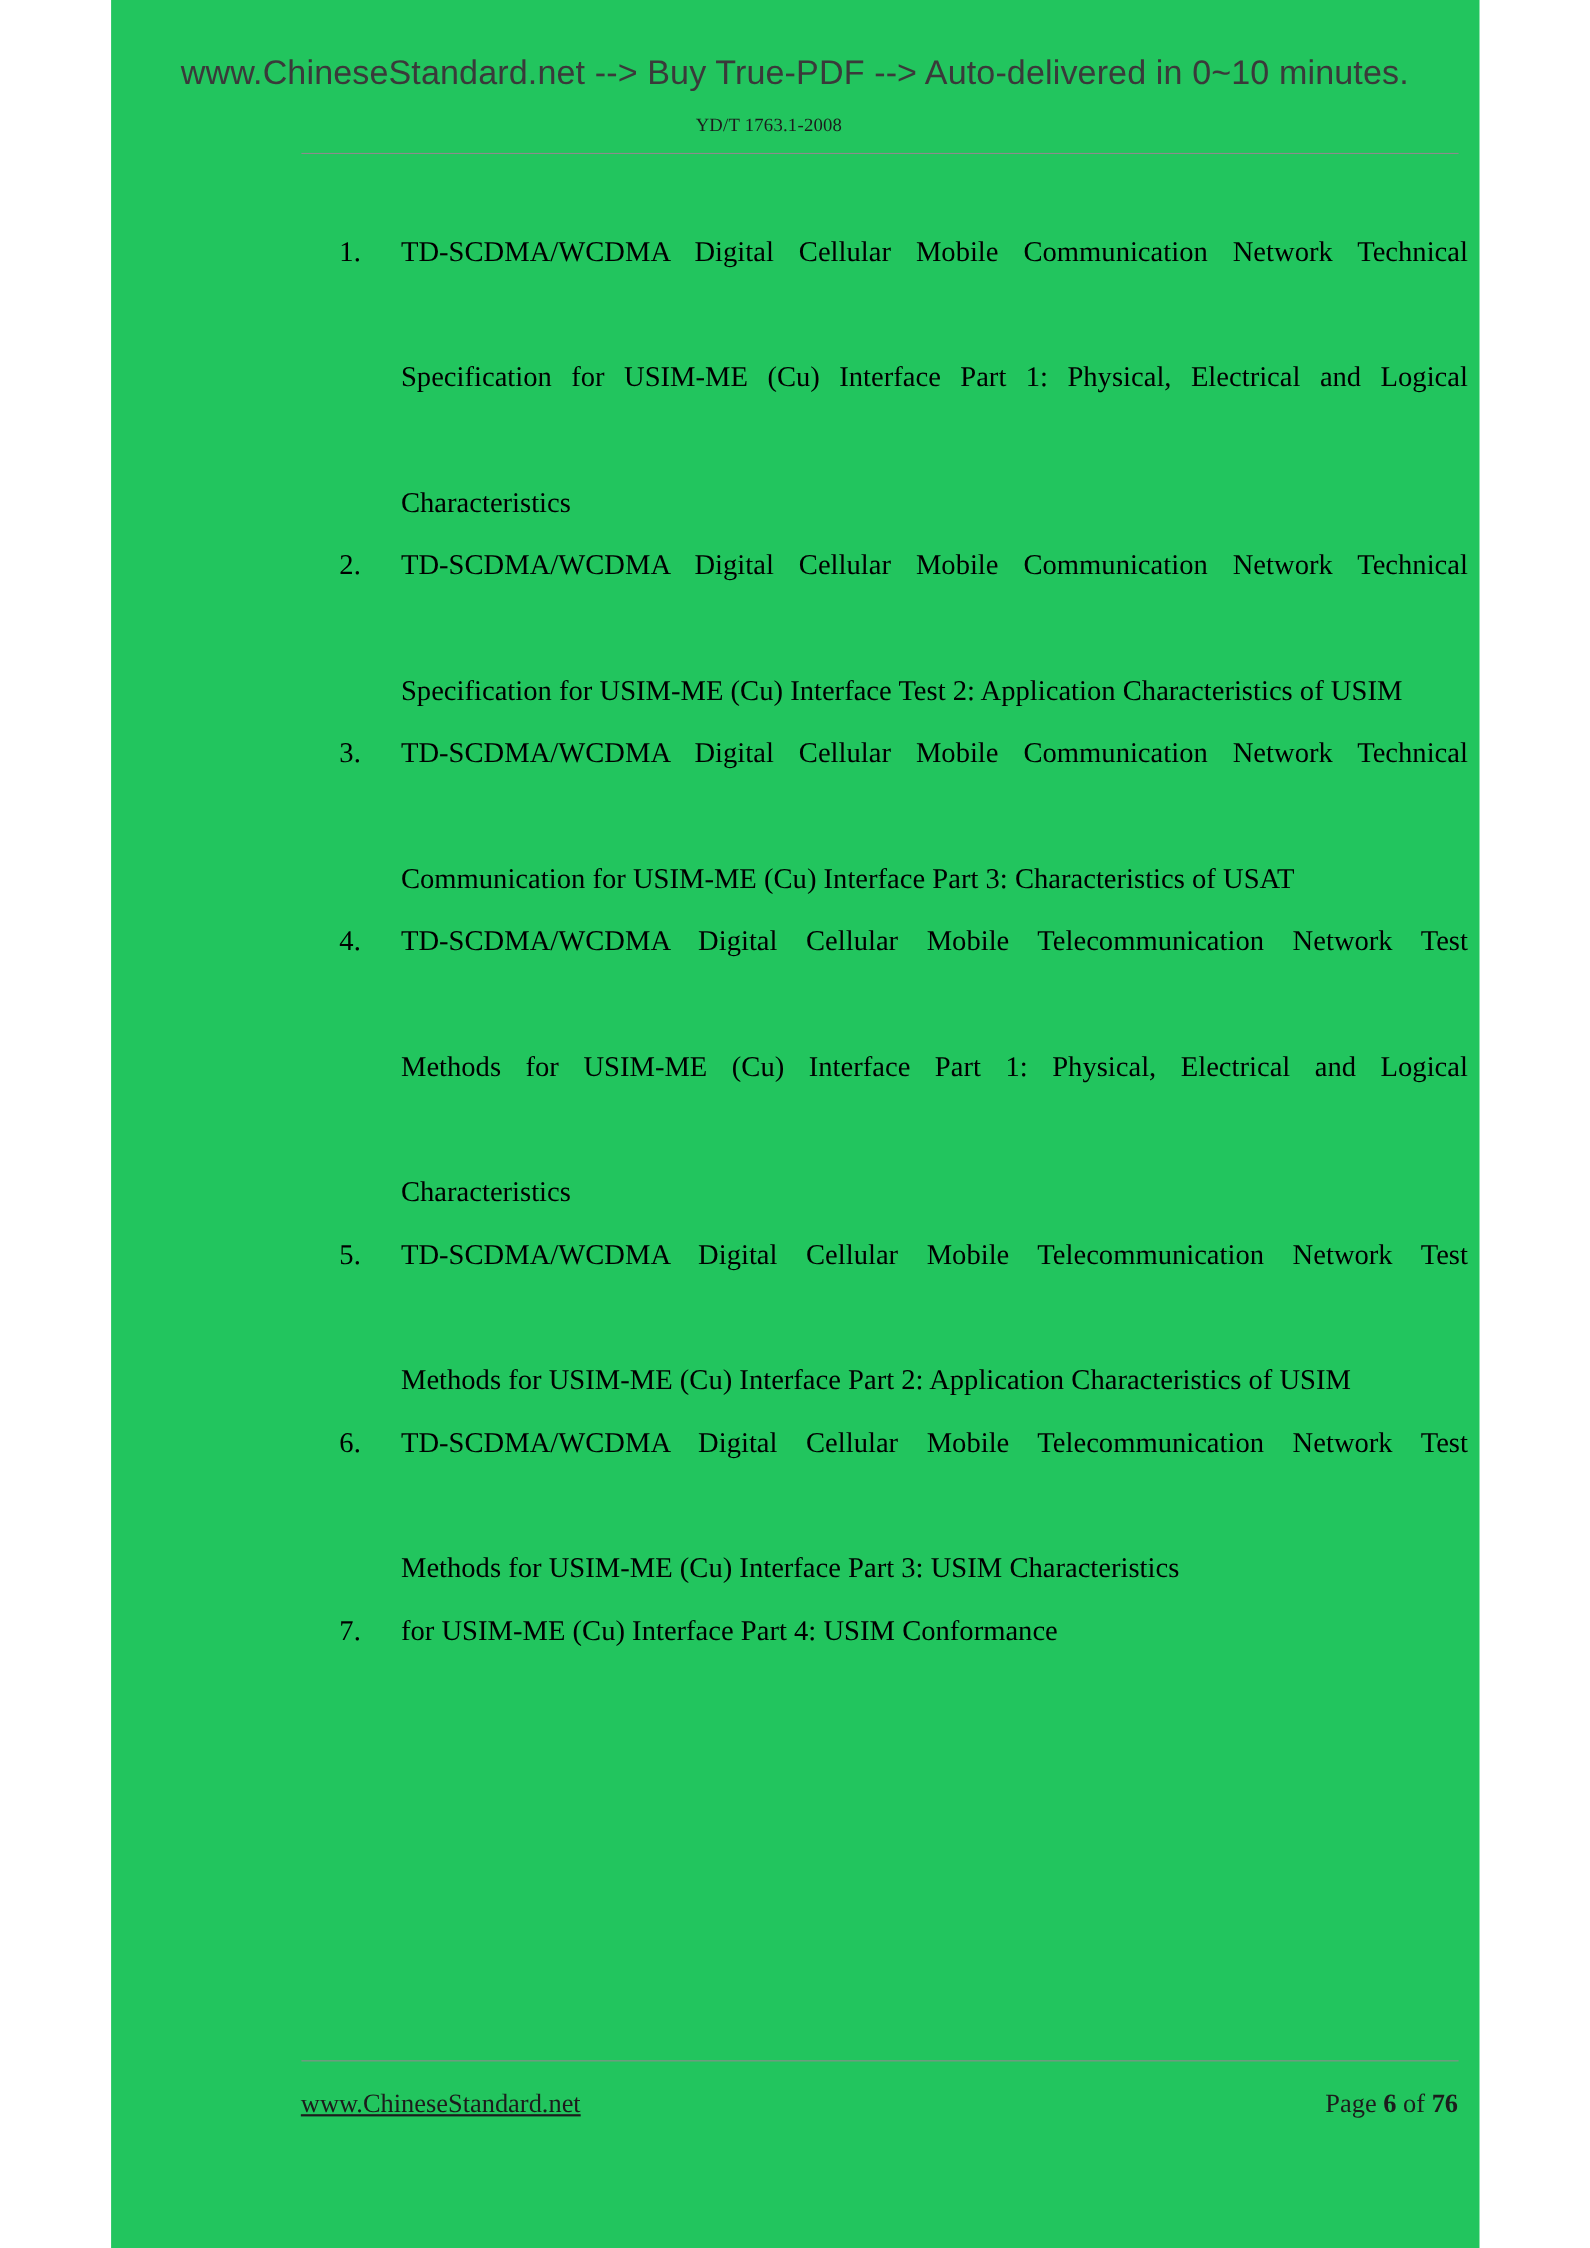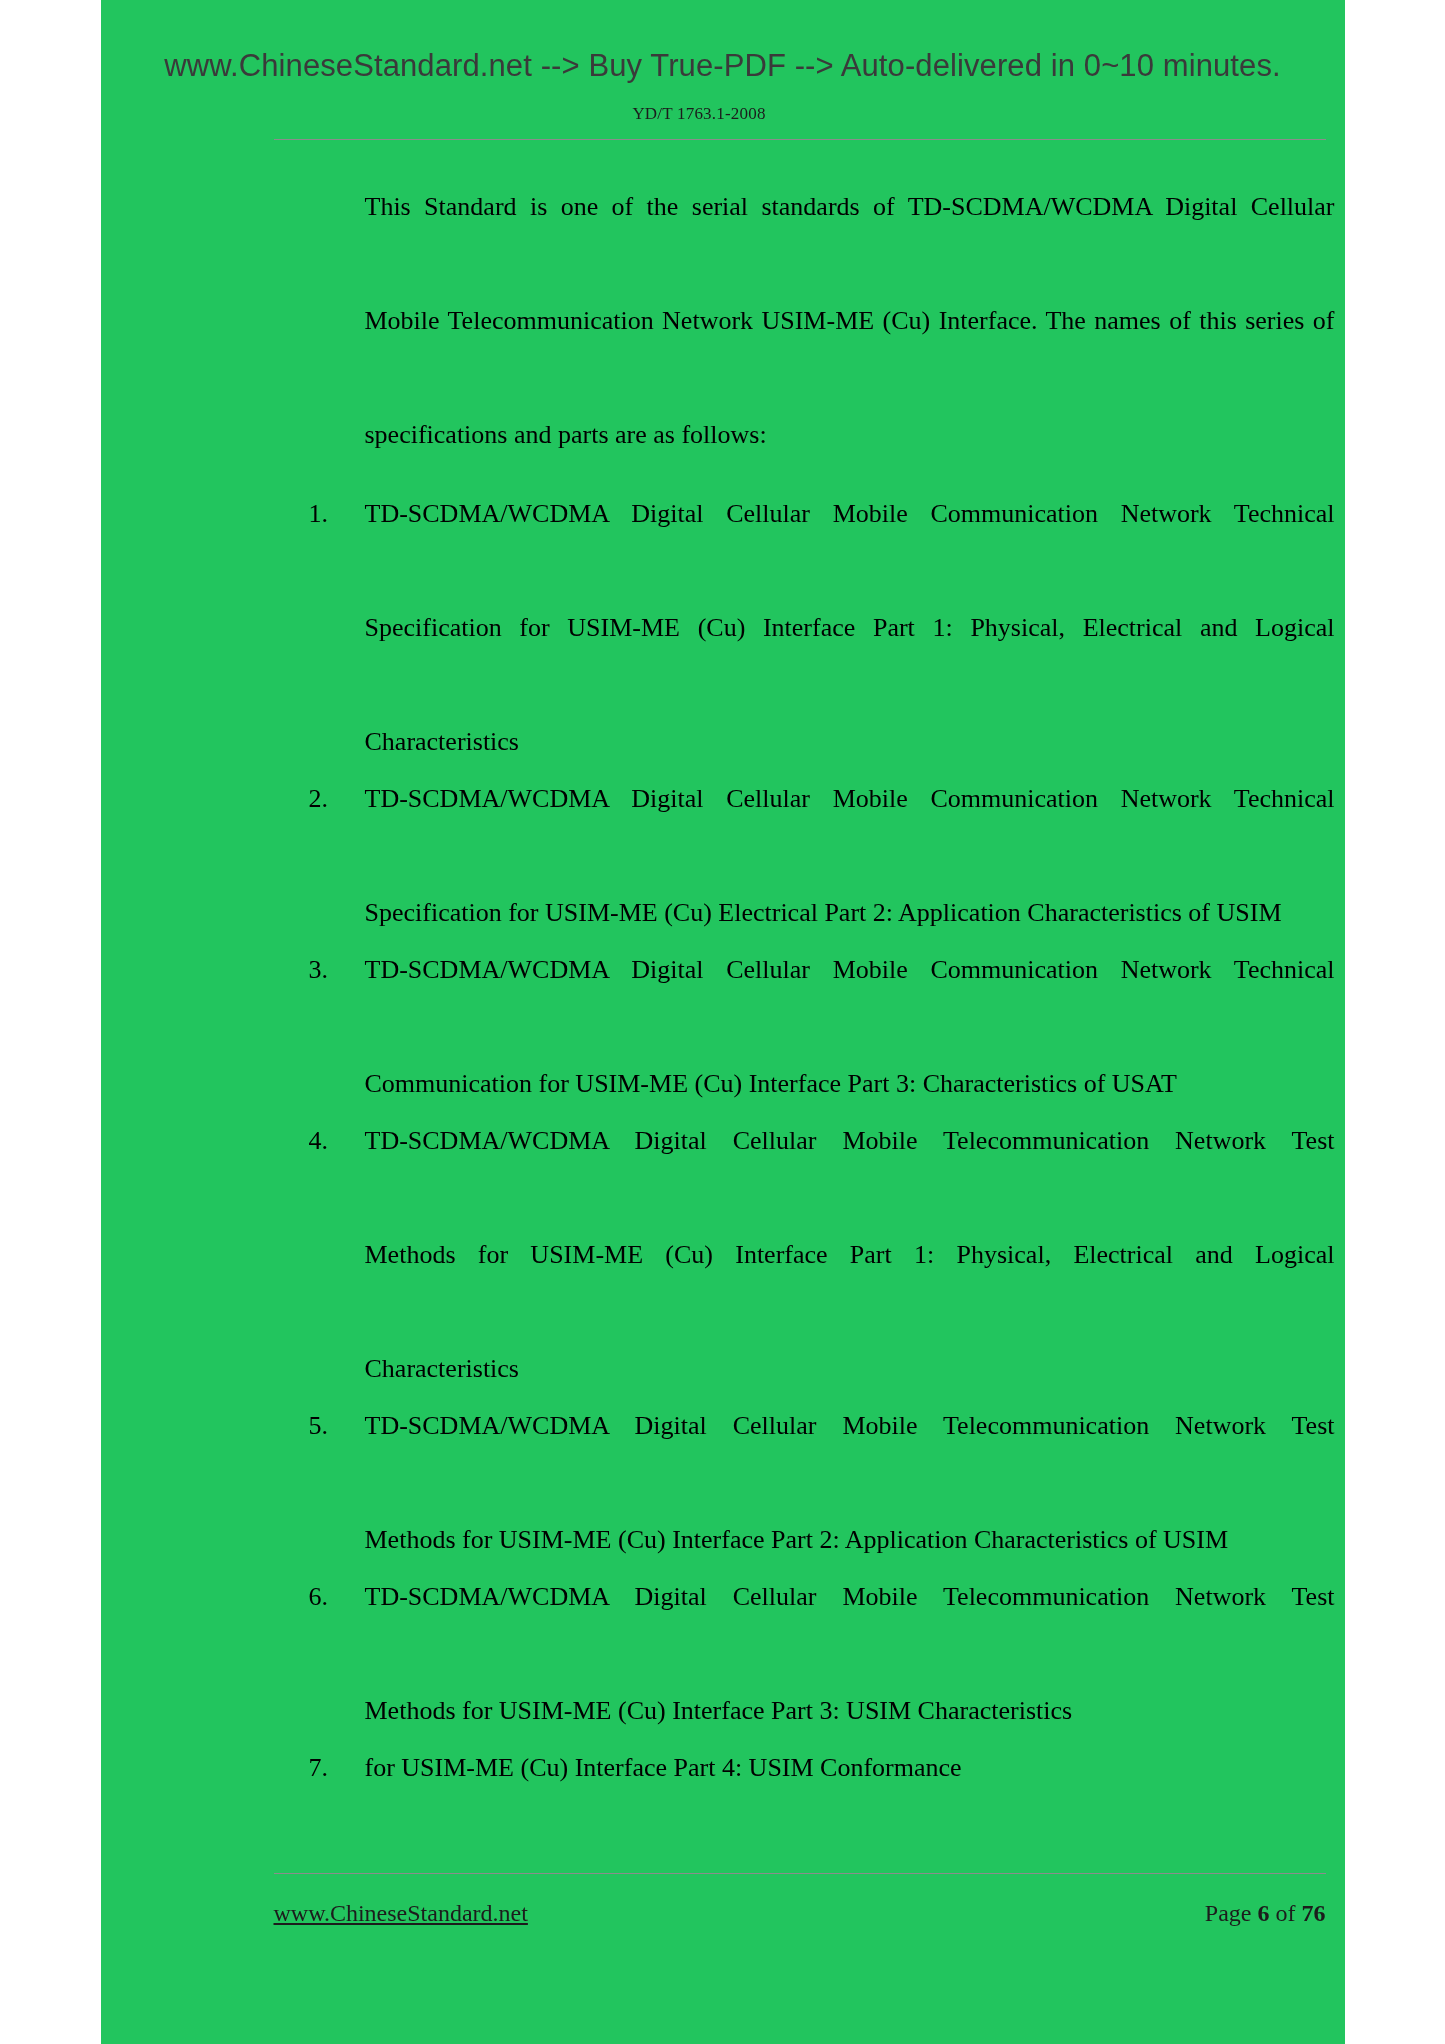--- a/index.html
+++ b/index.html
@@ -161,44 +161,39 @@
   <div class="promo-banner">www.ChineseStandard.net --&gt; Buy True-PDF --&gt; Auto-delivered in 0~10 minutes.</div>
 
   <div class="doc-header">
     <div class="header-code">YD/T 1763.1-2008</div>
   </div>
   <div class="header-rule"></div>
 
   <div class="content">
 
 
-    <p class="para j-stretch">
-      <span class="line">This  Standard  is  one  of  the  serial  standards  of  TD-SCDMA/WCDMA  Digital  Cellular</span>
-      <span class="line">Mobile  Telecommunication  Network  USIM-ME  (Cu)  Interface.  The  names  of  this  series  of</span>
-      <span class="line last">specifications and parts are as follows:</span>
-    </p>
 
     <div class="gap-sm"></div>
 
     <ol class="spec-list">
 
       <li>
         <span class="marker">1.</span>
         <span class="item-text j-stretch">
           <span class="line">TD-SCDMA/WCDMA  Digital  Cellular  Mobile  Communication  Network  Technical</span>
           <span class="line">Specification  for  USIM-ME  (Cu)  Interface  Part  1:  Physical,  Electrical  and  Logical</span>
           <span class="line last">Characteristics</span>
         </span>
       </li>
 
       <li>
         <span class="marker">2.</span>
         <span class="item-text j-stretch">
           <span class="line">TD-SCDMA/WCDMA  Digital  Cellular  Mobile  Communication  Network  Technical</span>
-          <span class="line last">Specification for USIM-ME (Cu) Electrical Part 2: Application Characteristics of USIM</span>
+          <span class="line last">Specification for USIM-ME (Cu) Interface Test 2: Application Characteristics of USIM</span>
         </span>
       </li>
 
       <li>
         <span class="marker">3.</span>
         <span class="item-text j-stretch">
           <span class="line">TD-SCDMA/WCDMA  Digital  Cellular  Mobile  Communication  Network  Technical</span>
           <span class="line last">Communication for USIM-ME (Cu) Interface Part 3: Characteristics of USAT</span>
         </span>
       </li>

